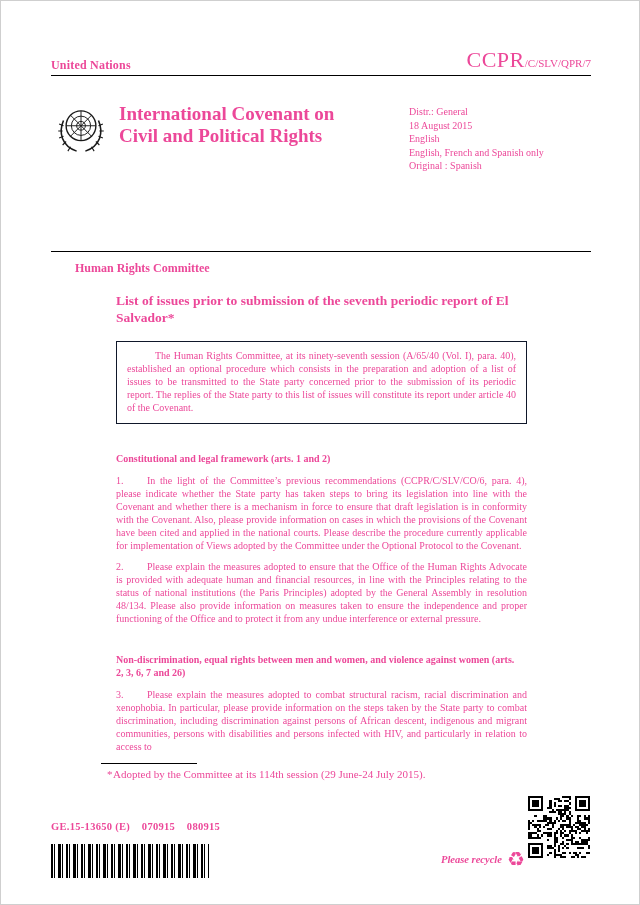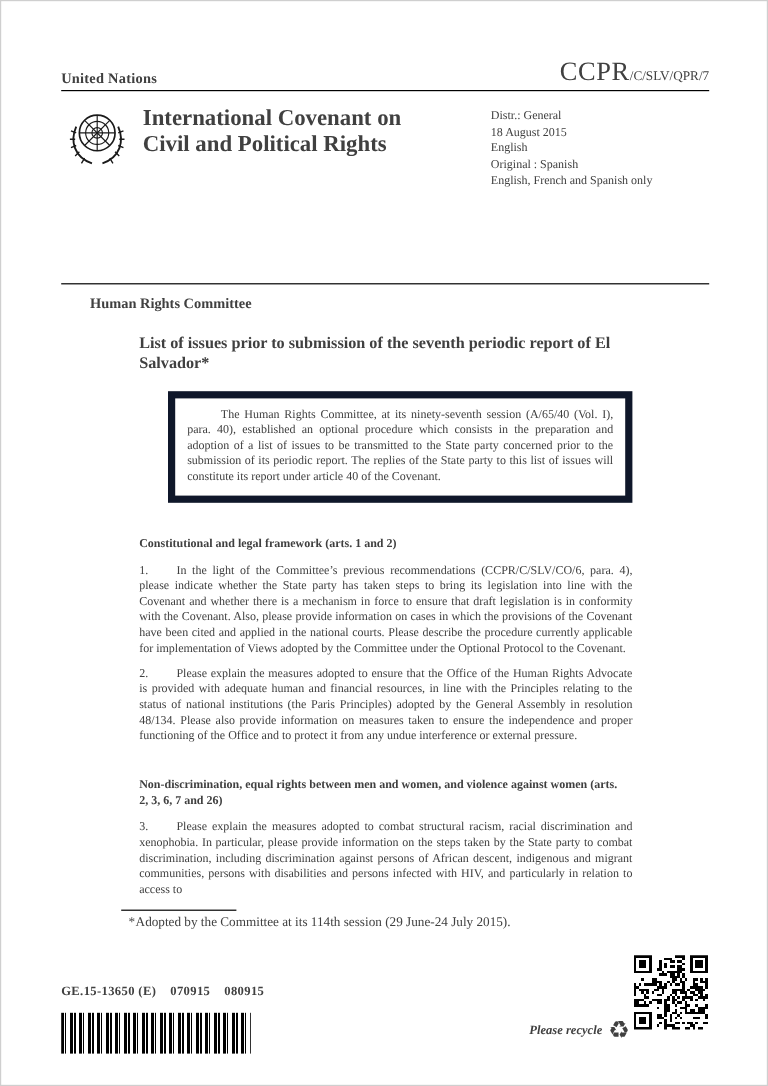--- a/index.html
+++ b/index.html
@@ -5,38 +5,38 @@
   * { margin: 0; padding: 0; box-sizing: border-box; }
   html, body { background: #ffffff; }
   .page {
     position: relative;
     width: 640px;
     height: 905px;
     margin: 0 auto;
     background: #ffffff;
     border: 1px solid #cfcfcf;
     font-family: "Liberation Serif", serif;
-    color: #404040;
+    color: #ec4899;
     overflow: hidden;
   }
   
   .masthead-top {
     display: flex;
     justify-content: space-between;
     align-items: flex-end;
     margin: 46px 48px 0 50px;
     border-bottom: 1.5px solid #000;
     padding-bottom: 2px;
   }
   .un-name { font-size: 12px; font-weight: bold; letter-spacing: .2px; }
   .symbol-main { font-size: 22px; letter-spacing: .5px; }
   .symbol-suffix { font-size: 11px; }
   .masthead-main {
     display: flex;
-    margin: 10px 48px 0 52px;
+    margin: 25px 48px 0 52px;
   }
   .logo { width: 58px; flex: 0 0 58px; margin-top: 2px; }
   .covenant-title {
     flex: 1;
     margin-left: 8px;
     font-size: 19px;
     font-weight: bold;
     line-height: 1.18;
     padding-top: 2px;
   }
@@ -63,24 +63,23 @@
     font-size: 10px;
     line-height: 1.3;
   }
   .doc-title {
     font-size: 13.5px;
     font-weight: bold;
     line-height: 1.32;
     max-width: 405px;
   }
   .summary-box {
-    border: 6px solid #0f172a;
+    border: 1px solid #0f172a;
     margin-top: 14px;
     padding: 7px 10px 9px 10px;
-    margin-left: 24px;
   }
   .summary-box p {
     text-align: justify;
     text-indent: 28px;
   }
   .section-heading {
     font-size: 10px;
     font-weight: bold;
     margin-top: 28px;
     line-height: 1.35;
@@ -173,22 +172,22 @@
       </svg>
     </div>
     <div class="covenant-title">
       <div>International Covenant on</div>
       <div>Civil and Political Rights</div>
     </div>
     <div class="distr">
       <div>Distr.: General</div>
       <div>18 August 2015</div>
       <div>English</div>
+      <div>English, French and Spanish only</div>
       <div>Original : Spanish</div>
-      <div>English, French and Spanish only</div>
     </div>
   </div>
 
   <div class="rule-full"></div>
 
   <div class="committee">Human Rights Committee</div>
 
   <div class="content">
     <h1 class="doc-title">List of issues prior to submission of the seventh periodic report of El Salvador*</h1>
 

